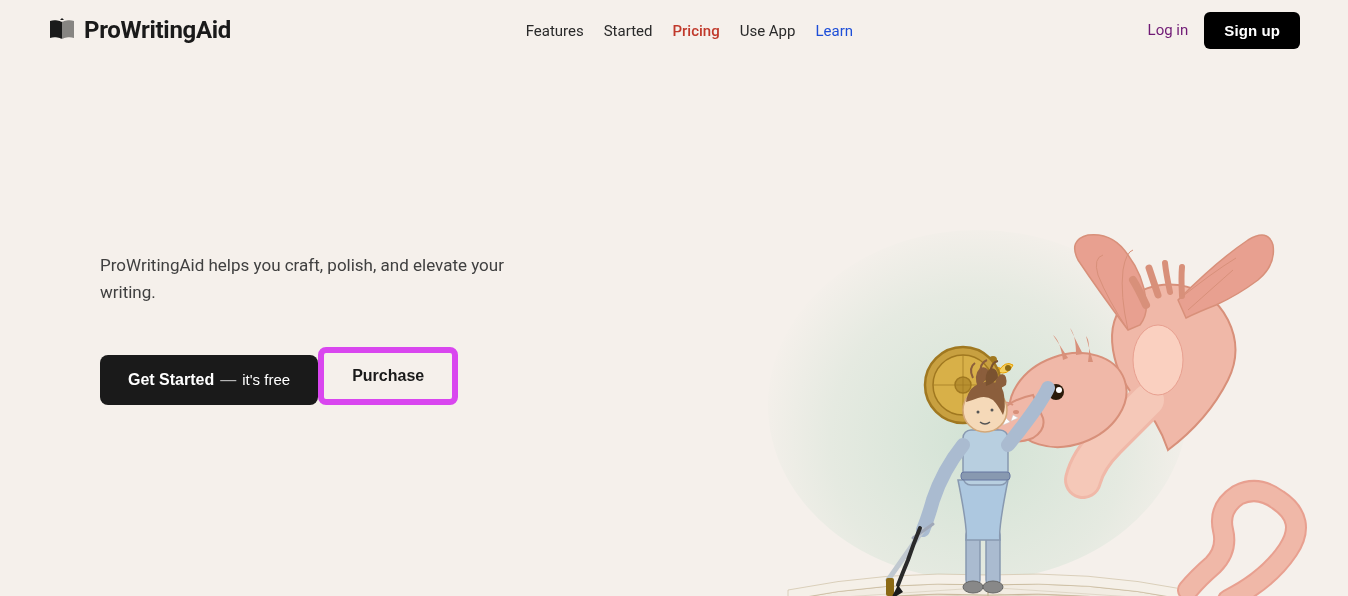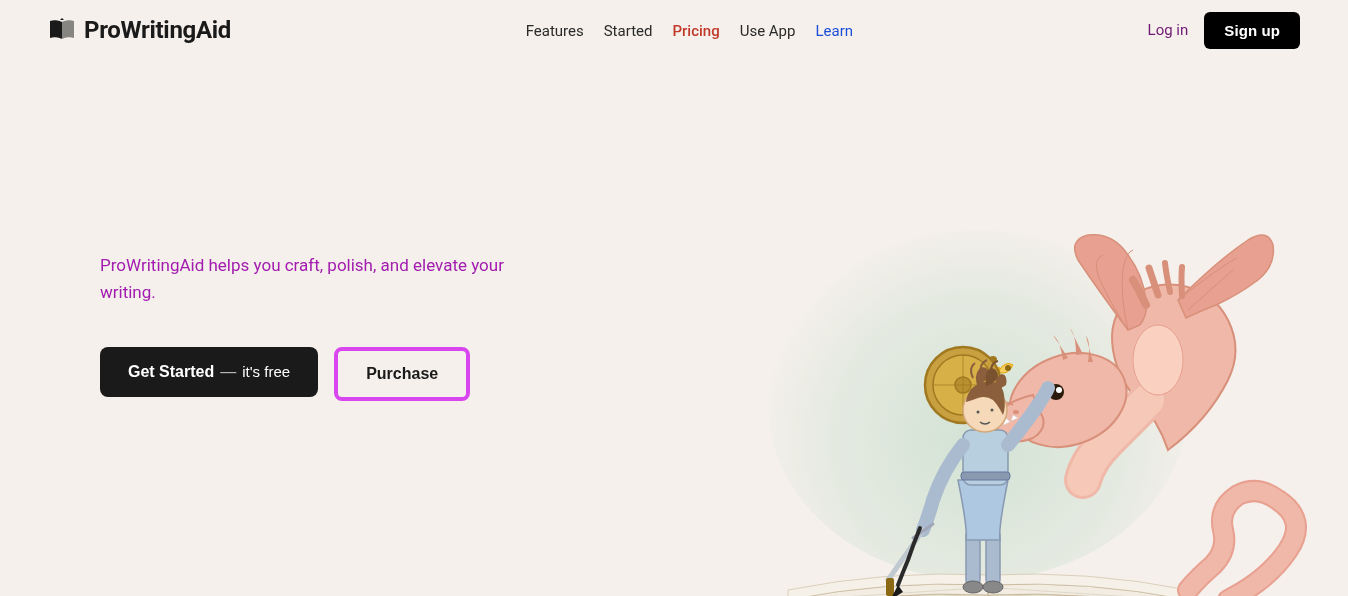--- a/index.html
+++ b/index.html
@@ -118,30 +118,29 @@
       font-size: 62px;
       font-weight: 800;
       color: #1a1a1a;
       line-height: 1.1;
       letter-spacing: -1px;
       margin-bottom: 24px;
     }
 
     .hero-subtitle {
       font-size: 17px;
-      color: #a21caf;
+      color: #404040;
       line-height: 1.6;
       margin-bottom: 40px;
       max-width: 420px;
     }
 
     .hero-buttons {
       display: flex;
-      gap: 16px;
-      align-items: flex-start;
+      align-items: flex-end;
     }
 
     .btn-primary {
       background-color: #1a1a1a;
       color: #fff;
       border: none;
       padding: 16px 28px;
       border-radius: 8px;
       font-size: 16px;
       font-weight: 600;
@@ -156,21 +155,21 @@
     }
 
     .btn-primary span.free-text {
       font-weight: 400;
       font-size: 15px;
     }
 
     .btn-secondary {
       background-color: transparent;
       color: #1a1a1a;
-      border: 4px solid #d946ef;
+      border: 6px solid #d946ef;
       padding: 14px 28px;
       border-radius: 8px;
       font-size: 16px;
       font-weight: 600;
       cursor: pointer;
       white-space: nowrap;
     }
 
     
     .hero-illustration {

